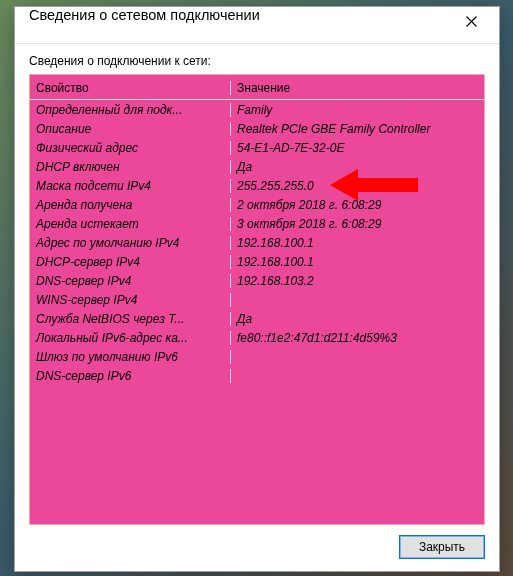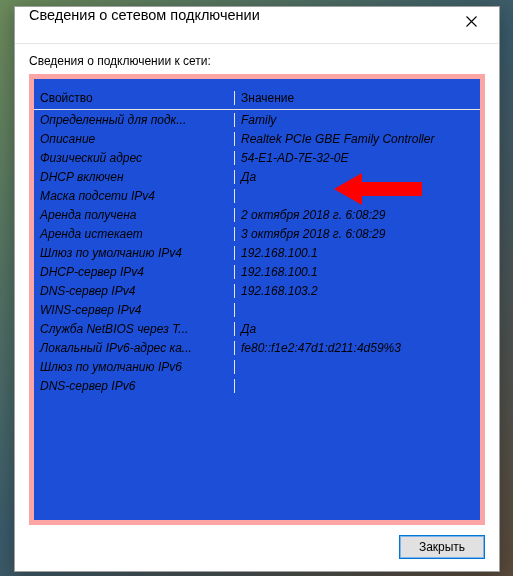--- a/index.html
+++ b/index.html
@@ -50,23 +50,23 @@
     display: flex;
     flex-direction: column;
   }
   .section-label {
     font-size: 12px;
     margin-bottom: 6px;
     color: #000;
   }
   .list-box {
     flex: 1;
-    border: 5px solid #fca5a5;
-    background: #1d4ed8;
-    padding: 8px 0;
+    border: 1px solid #fca5a5;
+    background: #ec4899;
+    padding: 2px 0;
     overflow: hidden;
     position: relative;
   }
   .header-row {
     display: flex;
     height: 22px;
     align-items: center;
     border-bottom: 1px solid #e5e5e5;
   }
   .header-cell {
@@ -147,31 +147,32 @@
           <div class="data-row">
             <div class="data-cell col-prop">Физический адрес</div>
             <div class="data-cell col-val">54-E1-AD-7E-32-0E</div>
           </div>
           <div class="data-row">
             <div class="data-cell col-prop">DHCP включен</div>
             <div class="data-cell col-val">Да</div>
           </div>
           <div class="data-row">
             <div class="data-cell col-prop">Маска подсети IPv4</div>
+            <div class="data-cell col-val">255.255.255.0</div>
           </div>
           <div class="data-row">
             <div class="data-cell col-prop">Аренда получена</div>
             <div class="data-cell col-val">2 октября 2018 г. 6:08:29</div>
           </div>
           <div class="data-row">
             <div class="data-cell col-prop">Аренда истекает</div>
             <div class="data-cell col-val">3 октября 2018 г. 6:08:29</div>
           </div>
           <div class="data-row">
-            <div class="data-cell col-prop">Шлюз по умолчанию IPv4</div>
+            <div class="data-cell col-prop">Адрес по умолчанию IPv4</div>
             <div class="data-cell col-val">192.168.100.1</div>
           </div>
           <div class="data-row">
             <div class="data-cell col-prop">DHCP-сервер IPv4</div>
             <div class="data-cell col-val">192.168.100.1</div>
           </div>
           <div class="data-row">
             <div class="data-cell col-prop">DNS-сервер IPv4</div>
             <div class="data-cell col-val">192.168.103.2</div>
           </div>

